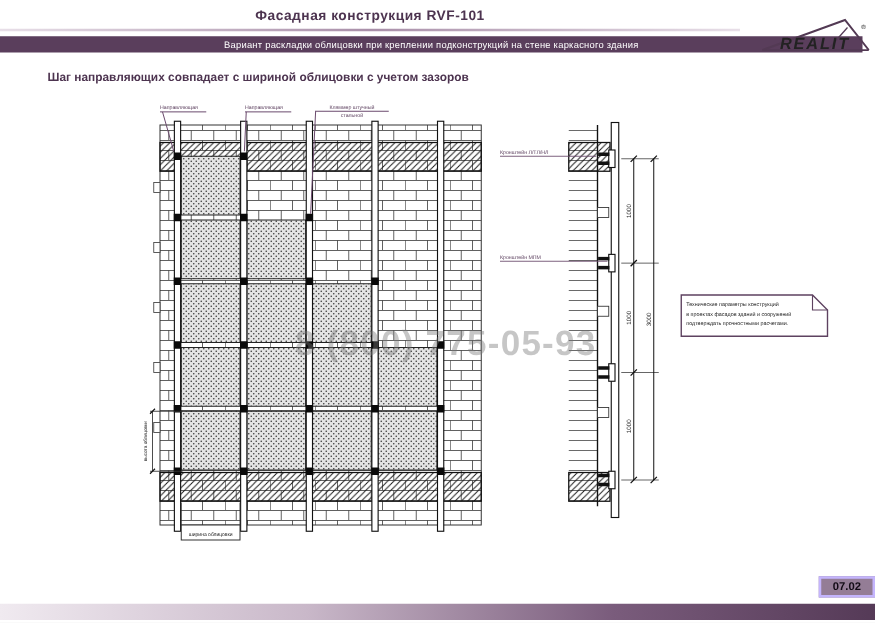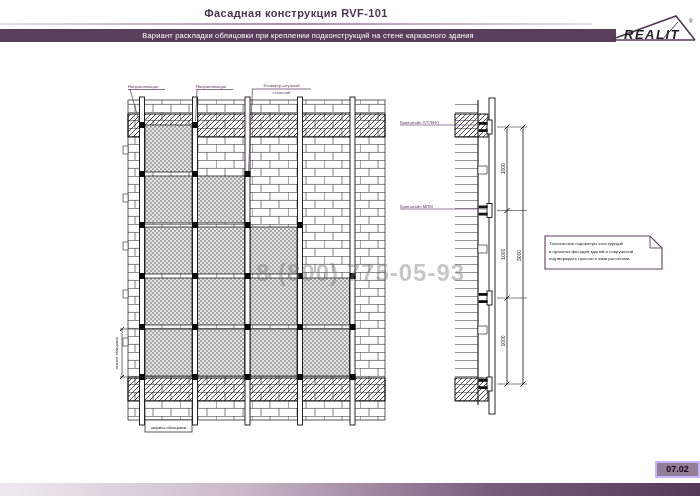--- a/index.html
+++ b/index.html
@@ -1,26 +1,26 @@
 <!DOCTYPE html>
 <html><head>
 <meta charset="utf-8">
 <style>
   html,body{margin:0;padding:0;}
   body{font-family:"Liberation Sans",sans-serif;background:#e9e9e9;}
   .page{position:relative;width:700px;height:498px;background:#ffffff;overflow:hidden;margin:0 auto;}
   .abs{position:absolute;}
   .doc-title{top:7px;left:0;width:592px;text-align:center;font-size:11px;font-weight:bold;color:#4d3450;letter-spacing:.4px;}
   .sep-line{top:23px;left:0;width:592px;height:2px;background:linear-gradient(90deg,#e8dfe8,#a98fa9,#e8dfe8);}
-  .sub-bar{top:29px;left:0;width:616px;height:13px;background:#5a3e5c;}
+  .sub-bar{top:29px;left:0;width:690px;height:13px;background:#5a3e5c;}
   .sub-bar span{display:block;color:#ffffff;font-size:7.5px;line-height:13px;text-align:center;letter-spacing:.2px;}
   .heading{top:57px;left:38px;font-size:9.5px;font-weight:bold;color:#4d3450;}
   .logo{top:10px;left:606px;width:92px;height:38px;}
   .wm-brand{top:186px;left:218px;font-size:70px;font-weight:bold;letter-spacing:7px;color:rgba(120,120,120,.38);z-index:3;}
-  .wm-phone{top:259px;left:256px;font-size:24px;font-weight:bold;letter-spacing:1px;color:rgba(120,120,120,.42);z-index:3;}
+  .wm-phone{top:259px;left:236px;font-size:28px;font-weight:bold;letter-spacing:1px;color:rgba(120,120,120,.42);z-index:3;}
   .footer-bar{top:483px;left:0;width:700px;height:13px;background:linear-gradient(90deg,#f0eaf0 0%,#c9b8c9 35%,#7a5c7c 70%,#553a57 100%);}
   .page-badge{top:461px;left:655px;width:41px;height:13px;background:#947d96;border:2px solid #c4b5fd;color:#120b15;font-size:9px;font-weight:bold;text-align:center;line-height:13px;}
   svg{font-family:"Liberation Sans",sans-serif;}
   svg text{fill:#222;}
   .callout{fill:#5e4260;}
 </style>
 </head>
 <body>
 
 <div class="page">
@@ -32,20 +32,21 @@
   </div>
 
   <svg class="abs logo" viewBox="0 0 92 38">
     <path d="M4,30 L70,6 L89,30" fill="none" stroke="#533a54" stroke-width="1.6"></path>
     <path d="M4,30 H89" fill="none" stroke="#533a54" stroke-width="1.4"></path>
     <path d="M56,30 L72,12" fill="none" stroke="#533a54" stroke-width="1"></path>
     <text x="18" y="29" font-size="13" font-weight="bold" font-style="italic" fill="#533a54" letter-spacing="1.5">REALIT</text>
     <text x="83" y="13" font-size="5" fill="#533a54">®</text>
   </svg>
 
+  <div class="abs heading">Шаг направляющих совпадает с шириной облицовки с учетом зазоров</div>
 
   <svg class="abs" style="top:80px;left:0;" width="700" height="370" viewBox="0 0 700 370">
     <defs>
       <pattern id="brick" width="36" height="16" patternUnits="userSpaceOnUse">
         <path d="M0,0.4H36 M0,8.4H36" stroke="#4a4a4a" stroke-width="0.7" fill="none"></path>
         <path d="M0.2,0V8 M18,0V8 M9,8V16 M27,8V16" stroke="#4a4a4a" stroke-width="0.7" fill="none"></path>
       </pattern>
       <pattern id="hatch" width="5" height="5" patternUnits="userSpaceOnUse">
         <path d="M-1,1 L1,-1 M0,5 L5,0 M4,6 L6,4" stroke="#1a1a1a" stroke-width="0.8" fill="none"></path>
       </pattern>

